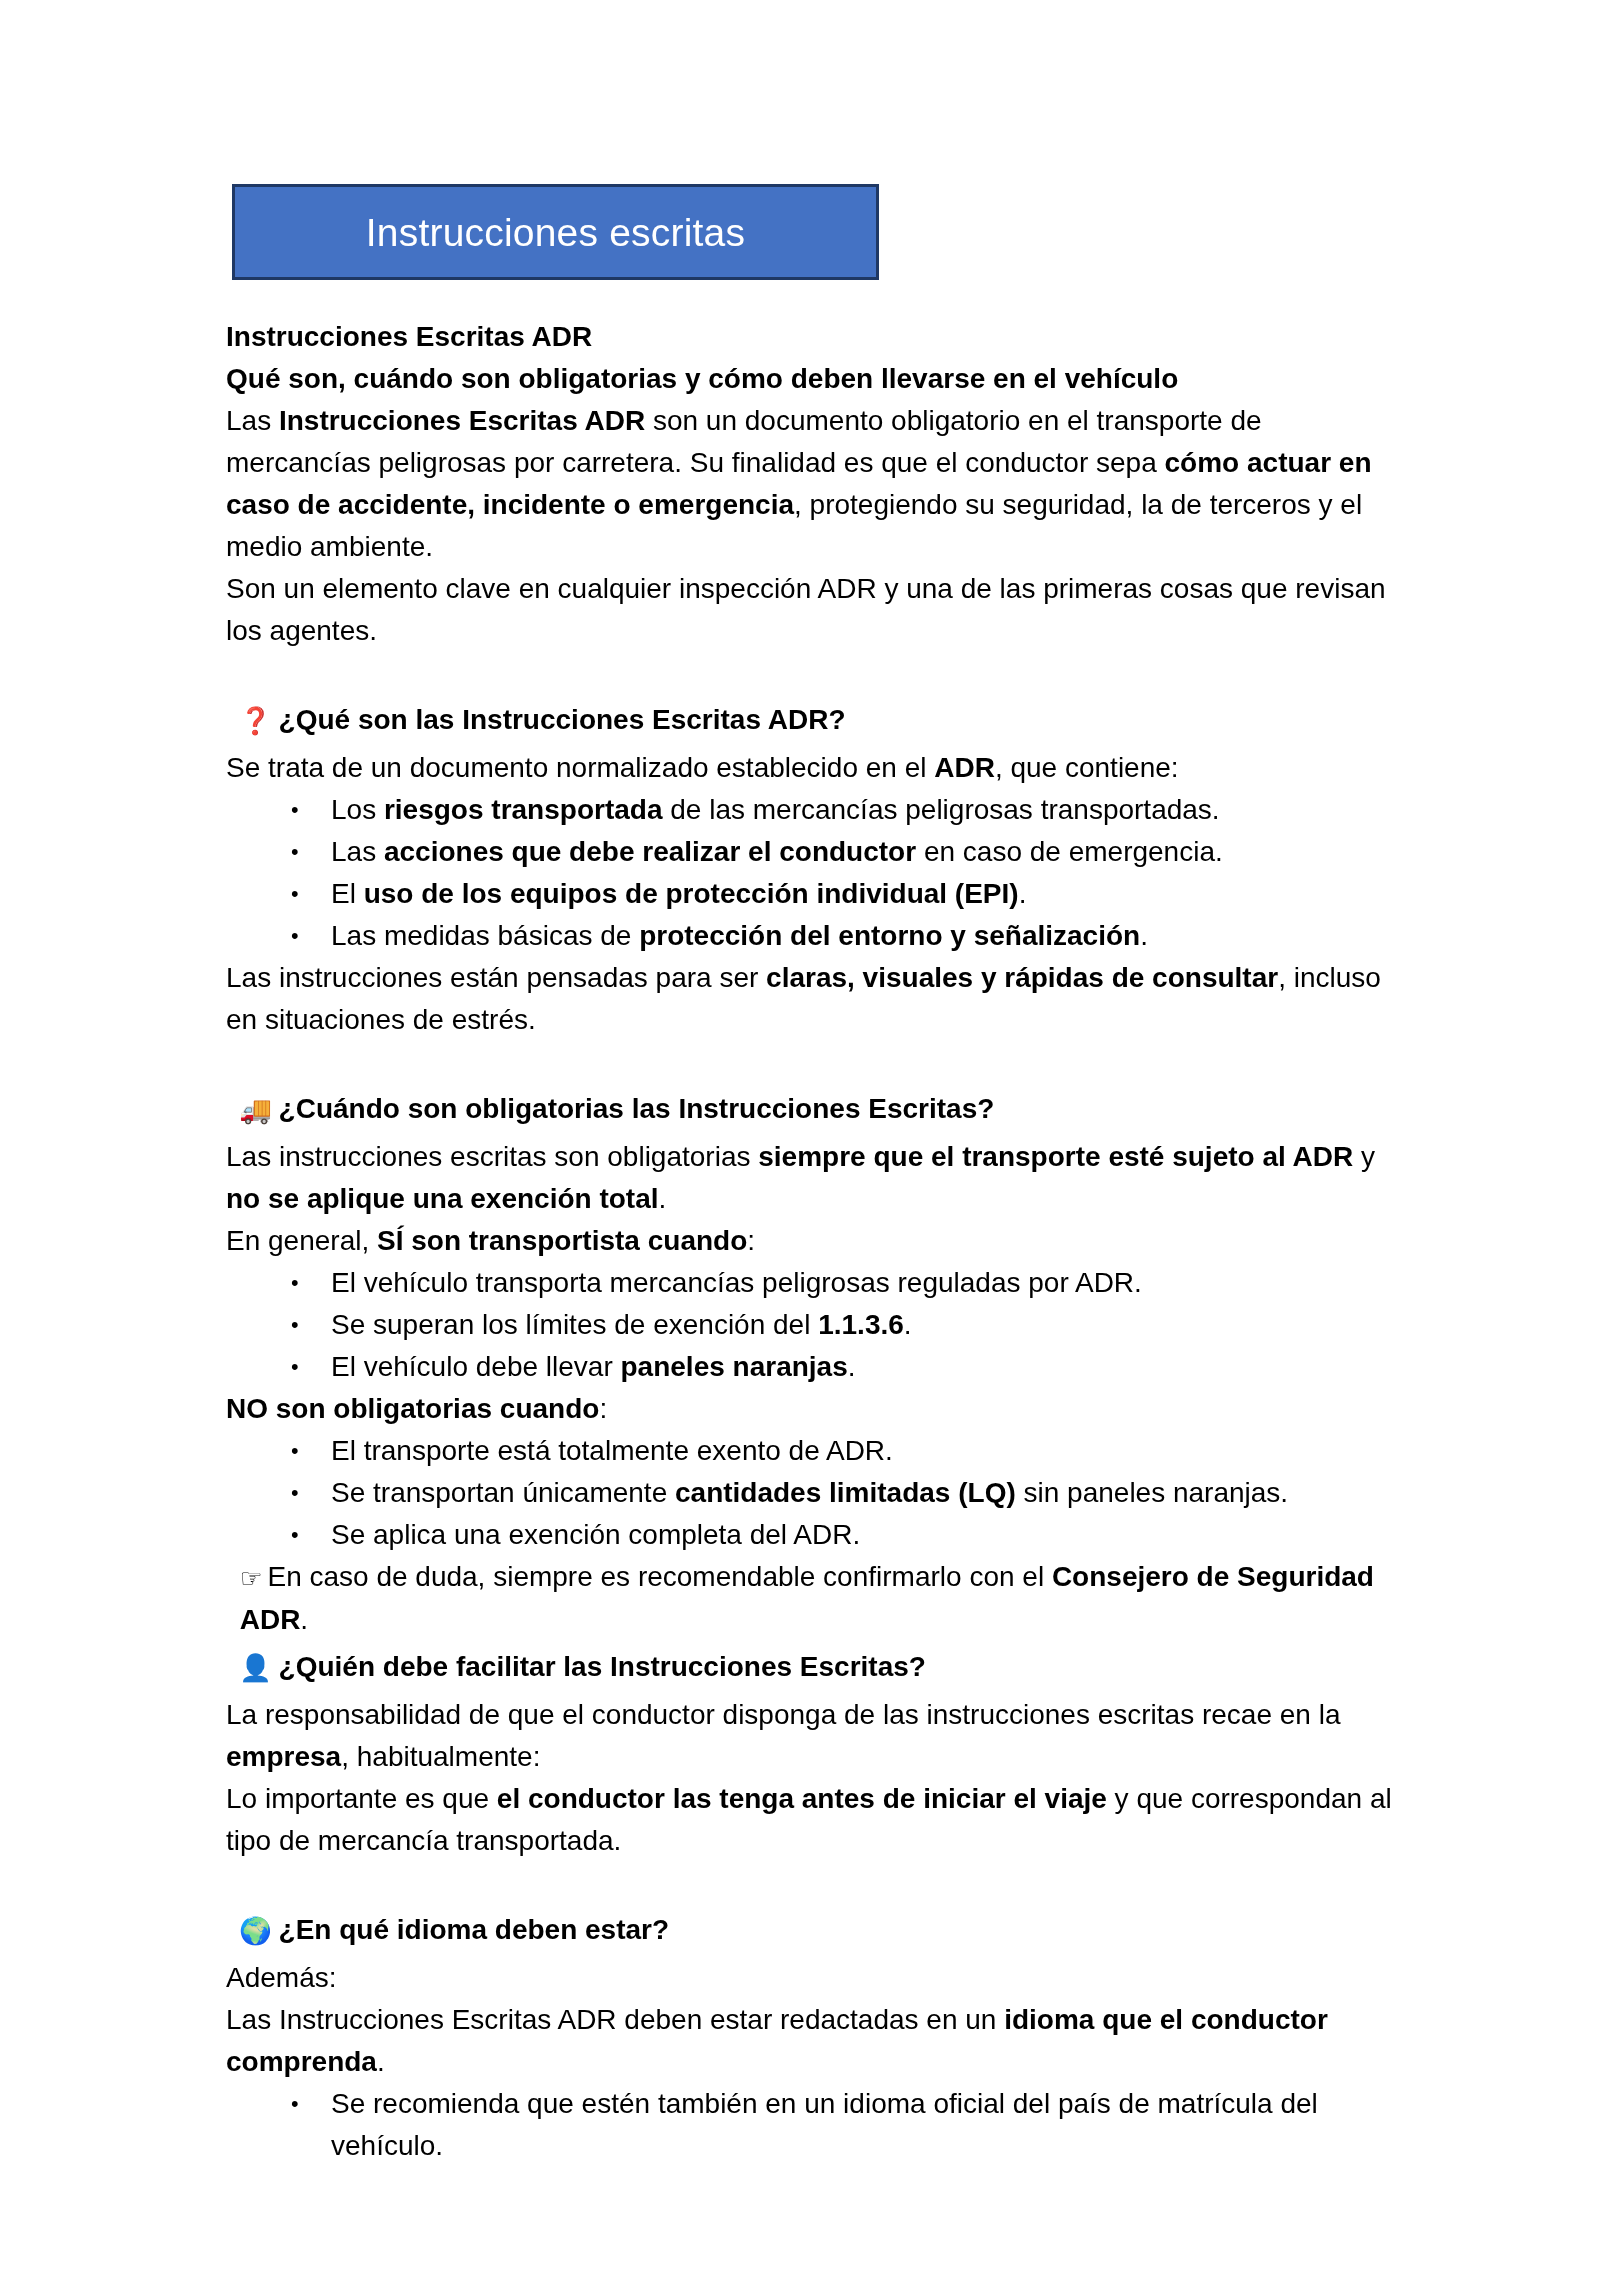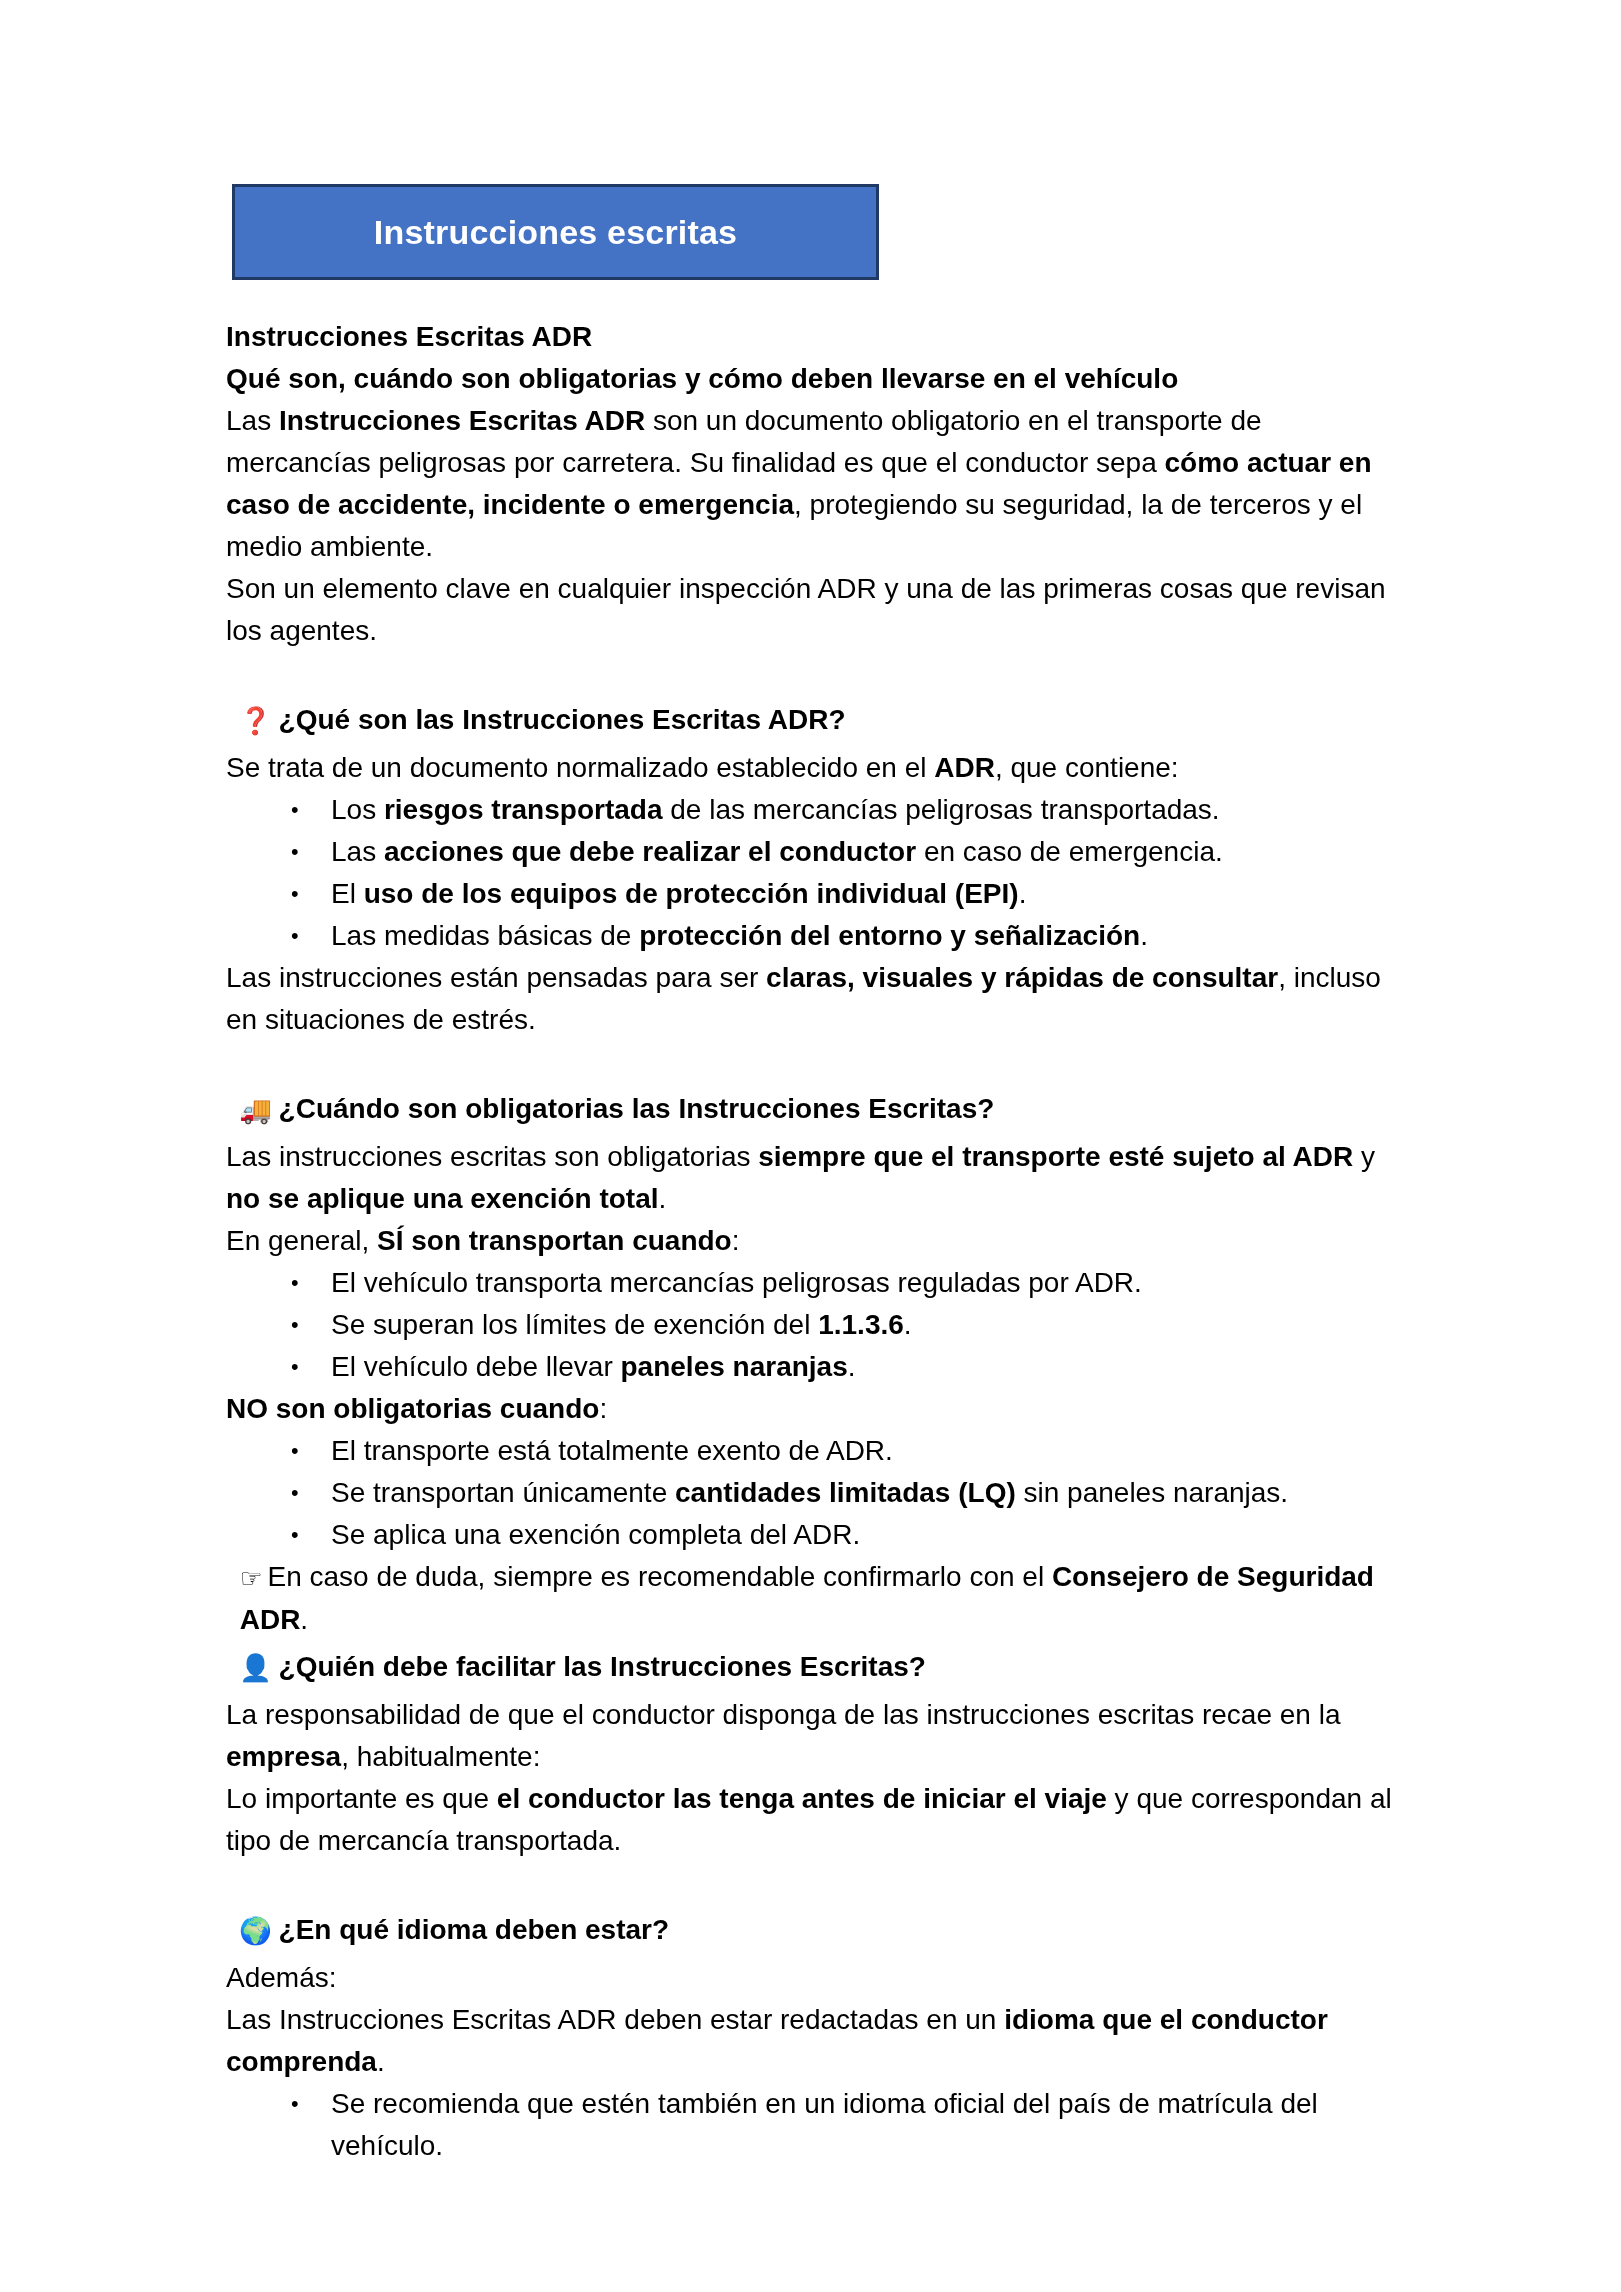--- a/index.html
+++ b/index.html
@@ -29,22 +29,22 @@
     height: 96px;
     box-sizing: border-box;
     background: #4472C4;
     border: 3.9px solid #1F3864;
     display: flex;
     align-items: center;
     justify-content: center;
   }
   .banner-title {
     color: #ffffff;
-    font-size: 34px;
-    font-weight: 700;
+    font-size: 39px;
+    font-weight: 400;
     letter-spacing: 0.2px;
     line-height: 1;
     white-space: nowrap;
   }
 
   
   .body-block {
     position: absolute;
     left: 226px;
     top: 316px;
@@ -137,21 +137,21 @@
       <li><span>Las </span><b>acciones que debe realizar el conductor</b><span> en caso de emergencia.</span></li>
       <li><span>El </span><b>uso de los equipos de protección individual (EPI)</b><span>.</span></li>
       <li><span>Las medidas básicas de </span><b>protección del entorno y señalización</b><span>.</span></li>
     </ul>
     <p class="line"><span>Las instrucciones están pensadas para ser </span><b>claras, visuales y rápidas de consultar</b><span>, incluso en situaciones de estrés.</span></p>
 
     <div class="spacer"></div>
 
     <p class="sec-head"><span class="gl">🚚</span><span>¿Cuándo son obligatorias las Instrucciones Escritas?</span></p>
     <p class="line"><span>Las instrucciones escritas son obligatorias </span><b>siempre que el transporte esté sujeto al ADR</b><span> y </span><b>no se aplique una exención total</b><span>.</span></p>
-    <p class="line"><span>En general, </span><b>SÍ son transportan cuando</b><span>:</span></p>
+    <p class="line"><span>En general, </span><b>SÍ son transportista cuando</b><span>:</span></p>
     <ul class="bullets">
       <li><span>El vehículo transporta mercancías peligrosas reguladas por ADR.</span><b></b><span></span></li>
       <li><span>Se superan los límites de exención del </span><b>1.1.3.6</b><span>.</span></li>
       <li><span>El vehículo debe llevar </span><b>paneles naranjas</b><span>.</span></li>
     </ul>
     <p class="line"><b>NO son obligatorias cuando</b><span>:</span></p>
     <ul class="bullets">
       <li><span>El transporte está totalmente exento de ADR.</span><b></b><span></span></li>
       <li><span>Se transportan únicamente </span><b>cantidades limitadas (LQ)</b><span> sin paneles naranjas.</span></li>
       <li><span>Se aplica una exención completa del ADR.</span><b></b><span></span></li>

